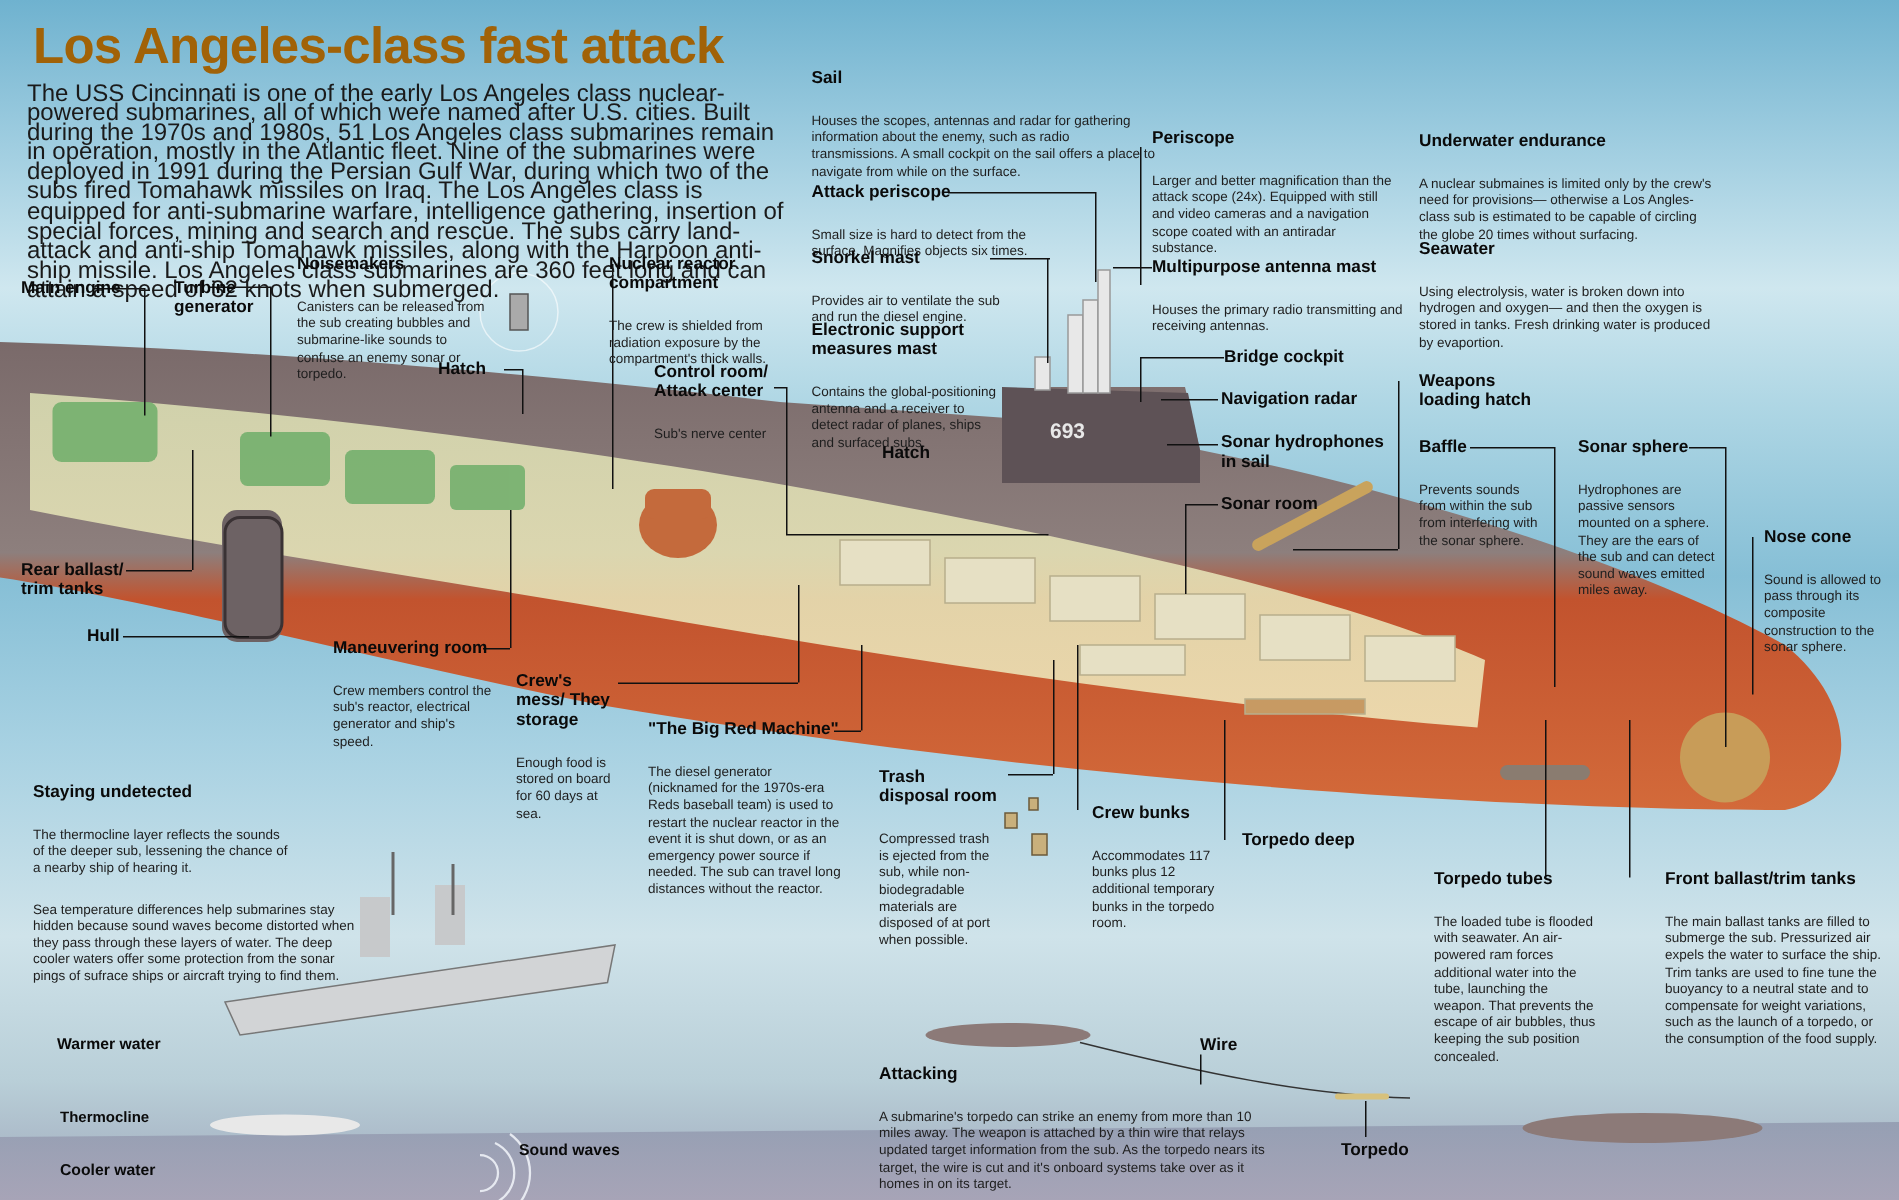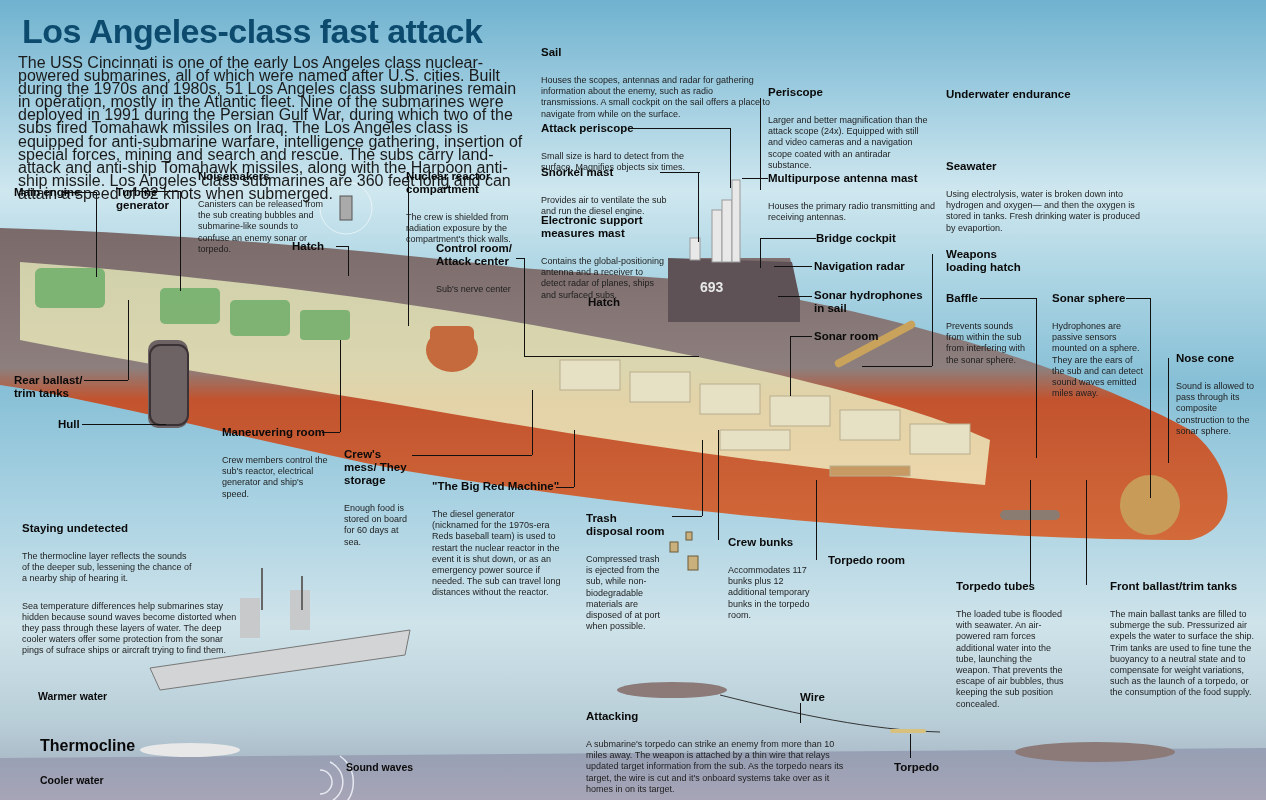--- a/index.html
+++ b/index.html
@@ -1,20 +1,20 @@
 <!DOCTYPE html>
 <html><head>
 <meta charset="utf-8">
 <style>
   html,body{margin:0;padding:0;}
   body{width:1266px;height:800px;overflow:hidden;position:relative;
     font-family:"Liberation Sans",sans-serif;color:#111;
     background:linear-gradient(180deg,#6fb2cf 0%,#9fcde0 12%,#cfe7ef 24%,#aed6e4 34%,#86bfd6 48%,#a7d1e2 62%,#cfe3ea 78%,#b9cfd8 90%,#9fa8bb 100%);}
   .abs{position:absolute;}
-  .title{left:22px;top:14px;font-size:34px;font-weight:bold;letter-spacing:-0.5px;line-height:1;color:#0c4a6e;}
+  .title{left:22px;top:14px;font-size:34px;font-weight:bold;letter-spacing:-0.5px;line-height:1;color:#a16207;}
   .intro{left:18px;top:56px;width:510px;font-size:16px;line-height:13.1px;color:#1a1a1a;}
   .h{font-weight:bold;font-size:11.5px;line-height:13px;color:#0a0a0a;}
   .p{font-size:9px;line-height:11.2px;color:#1e1e1e;margin-top:16px;}
   .lbl{font-weight:bold;font-size:11.5px;line-height:13px;color:#0a0a0a;}
   .line{position:absolute;background:#111;}
   svg{position:absolute;left:0;top:0;}
 </style>
 </head>
 <body>
 
@@ -182,20 +182,21 @@
 <div class="abs" style="left:768px;top:86px;width:160px">
   <div class="h">Periscope</div>
   <div class="p">Larger and better magnification than the attack scope (24x). Equipped with still and video cameras and a navigation scope coated with an antiradar substance.</div>
 </div>
 <div class="abs" style="left:768px;top:172px;width:170px">
   <div class="h">Multipurpose antenna mast</div>
   <div class="p">Houses the primary radio transmitting and receiving antennas.</div>
 </div>
 <div class="abs" style="left:946px;top:88px;width:200px">
   <div class="h">Underwater endurance</div>
+  <div class="p">A nuclear submaines is limited only by the crew's need for provisions— otherwise a Los Angles-class sub is estimated to be capable of circling the globe 20 times without surfacing.</div>
 </div>
 <div class="abs" style="left:946px;top:160px;width:200px">
   <div class="h">Seawater</div>
   <div class="p">Using electrolysis, water is broken down into hydrogen and oxygen— and then the oxygen is stored in tanks. Fresh drinking water is produced by evaportion.</div>
 </div>
 <div class="abs" style="left:198px;top:170px;width:128px">
   <div class="h">Noisemakers</div>
   <div class="p">Canisters can be released from the sub creating bubbles and submarine-like sounds to confuse an enemy sonar or torpedo.</div>
 </div>
 <div class="abs" style="left:406px;top:170px;width:118px">
@@ -235,21 +236,21 @@
 </div>
 <div class="abs" style="left:586px;top:512px;width:80px">
   <div class="h">Trash disposal room</div>
   <div class="p">Compressed trash is ejected from the sub, while non-biodegradable materials are disposed of at port when possible.</div>
 </div>
 <div class="abs" style="left:728px;top:536px;width:84px">
   <div class="h">Crew bunks</div>
   <div class="p">Accommodates 117 bunks plus 12 additional temporary bunks in the torpedo room.</div>
 </div>
 <div class="abs" style="left:828px;top:554px;width:100px">
-  <div class="h">Torpedo room</div>
+  <div class="h">Torpedo deep</div>
 </div>
 <div class="abs" style="left:956px;top:580px;width:110px">
   <div class="h">Torpedo tubes</div>
   <div class="p">The loaded tube is flooded with seawater. An air-powered ram forces additional water into the tube, launching the weapon. That prevents the escape of air bubbles, thus keeping the sub position concealed.</div>
 </div>
 <div class="abs" style="left:1110px;top:580px;width:150px">
   <div class="h">Front ballast/trim tanks</div>
   <div class="p">The main ballast tanks are filled to submerge the sub. Pressurized air expels the water to surface the ship. Trim tanks are used to fine tune the buoyancy to a neutral state and to compensate for weight variations, such as the launch of a torpedo, or the consumption of the food supply.</div>
 </div>
 <div class="abs" style="left:22px;top:522px;width:220px">
@@ -266,17 +267,17 @@
 <div class="abs lbl" style="left:116px;top:186px;width:60px">Turbine generator</div>
 <div class="abs lbl" style="left:292px;top:240px">Hatch</div>
 <div class="abs lbl" style="left:588px;top:296px">Hatch</div>
 <div class="abs lbl" style="left:14px;top:374px;width:72px">Rear ballast/ trim tanks</div>
 <div class="abs lbl" style="left:816px;top:232px">Bridge cockpit</div>
 <div class="abs lbl" style="left:814px;top:260px">Navigation radar</div>
 <div class="abs lbl" style="left:814px;top:289px;width:110px">Sonar hydrophones in sail</div>
 <div class="abs lbl" style="left:814px;top:330px">Sonar room</div>
 <div class="abs lbl" style="left:946px;top:248px;width:80px">Weapons loading hatch</div>
 <div class="abs lbl" style="left:38px;top:690px;font-size:10.5px">Warmer water</div>
-<div class="abs lbl" style="left:40px;top:739px;font-size:16px">Thermocline</div>
+<div class="abs lbl" style="left:40px;top:739px;font-size:10px">Thermocline</div>
 <div class="abs lbl" style="left:40px;top:774px;font-size:10.5px">Cooler water</div>
 <div class="abs lbl" style="left:346px;top:761px;font-size:10.5px">Sound waves</div>
 <div class="abs lbl" style="left:800px;top:691px">Wire</div>
 <div class="abs lbl" style="left:894px;top:761px">Torpedo</div>
 
 </body></html>

